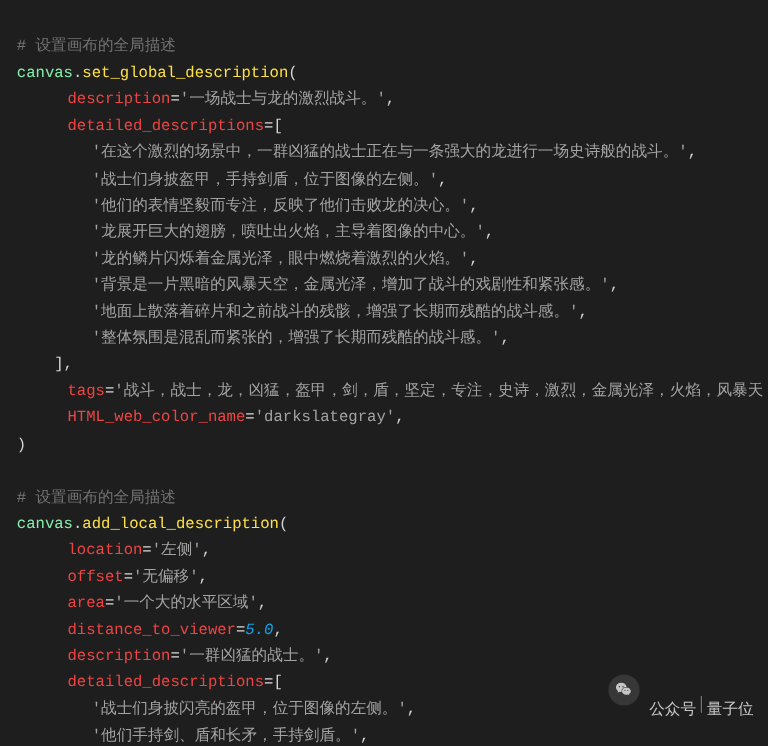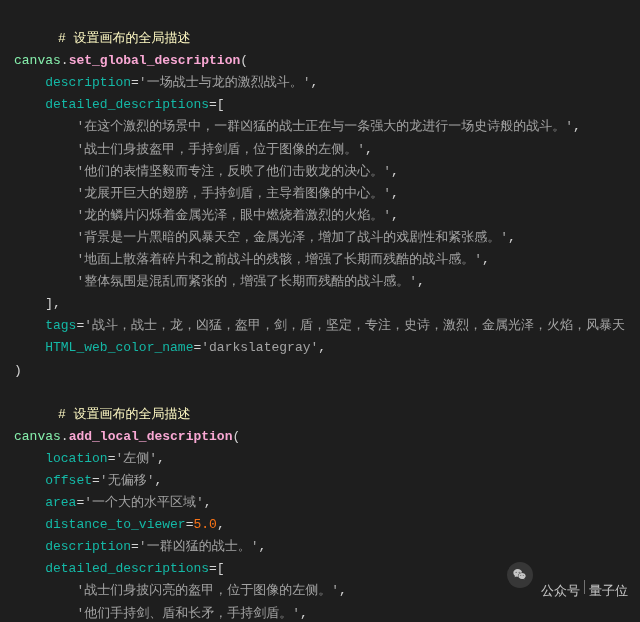--- a/index.html
+++ b/index.html
@@ -1,41 +1,41 @@
 <!DOCTYPE html>
 <html><head>
 <meta charset="utf-8">
 <style>
   html,body{margin:0;padding:0;background:#1e1e1e;color:#d4d4d4;font-family:Consolas,Menlo,"Courier New",monospace;font-size:13px;line-height:1.7;width:640px;height:622px;overflow:hidden;}
   .code{padding:6px 0 6px 14px;white-space:pre;position:relative;}
-  .c-comment{color:#fef9c3;margin-left:44px;}
+  .c-comment{color:#737373;}
   .c-ident{color:#86efac;}
-  .c-method{color:#f9a8d4;font-weight:bold;}
-  .c-param{color:#14b8a6;}
+  .c-method{color:#fde047;}
+  .c-param{color:#ef4444;margin-left:11px;}
   .c-string{color:#a3a3a3;}
-  .c-number{color:#f97316;}
+  .c-number{color:#0ea5e9;font-style:italic;}
   .c-punc{color:#d4d4d4;}
   .watermark{position:absolute;right:12px;bottom:20px;display:flex;align-items:center;gap:8px;opacity:0.75;}
   .wm-icon{width:26px;height:26px;border-radius:50%;background:rgba(255,255,255,0.15);display:flex;align-items:center;justify-content:center;}
   .wm-icon svg{width:16px;height:16px;fill:#fff;}
   .wm-text{color:#fff;font-family:-apple-system,BlinkMacSystemFont,"PingFang SC","Microsoft YaHei",sans-serif;font-size:13px;display:flex;gap:4px;margin-top:32px;}
   .wm-divider{width:1px;height:14px;background:rgba(255,255,255,0.5);}
 </style>
 </head>
 <body>
 
 <div class="code">
 <span class="c-comment"># 设置画布的全局描述</span>
 <span class="c-ident">canvas</span><span class="c-punc">.</span><span class="c-method">set_global_description</span><span class="c-punc">(</span>
     <span class="c-param">description</span><span class="c-punc">=</span><span class="c-string">'一场战士与龙的激烈战斗。'</span><span class="c-punc">,</span>
     <span class="c-param">detailed_descriptions</span><span class="c-punc">=[</span>
         <span class="c-string">'在这个激烈的场景中，一群凶猛的战士正在与一条强大的龙进行一场史诗般的战斗。'</span><span class="c-punc">,</span>
         <span class="c-string">'战士们身披盔甲，手持剑盾，位于图像的左侧。'</span><span class="c-punc">,</span>
         <span class="c-string">'他们的表情坚毅而专注，反映了他们击败龙的决心。'</span><span class="c-punc">,</span>
-        <span class="c-string">'龙展开巨大的翅膀，手持剑盾，主导着图像的中心。'</span><span class="c-punc">,</span>
+        <span class="c-string">'龙展开巨大的翅膀，喷吐出火焰，主导着图像的中心。'</span><span class="c-punc">,</span>
         <span class="c-string">'龙的鳞片闪烁着金属光泽，眼中燃烧着激烈的火焰。'</span><span class="c-punc">,</span>
         <span class="c-string">'背景是一片黑暗的风暴天空，金属光泽，增加了战斗的戏剧性和紧张感。'</span><span class="c-punc">,</span>
         <span class="c-string">'地面上散落着碎片和之前战斗的残骸，增强了长期而残酷的战斗感。'</span><span class="c-punc">,</span>
         <span class="c-string">'整体氛围是混乱而紧张的，增强了长期而残酷的战斗感。'</span><span class="c-punc">,</span>
     <span class="c-punc">],</span>
     <span class="c-param">tags</span><span class="c-punc">=</span><span class="c-string">'战斗，战士，龙，凶猛，盔甲，剑，盾，坚定，专注，史诗，激烈，金属光泽，火焰，风暴天</span>
     <span class="c-param">HTML_web_color_name</span><span class="c-punc">=</span><span class="c-string">'darkslategray'</span><span class="c-punc">,</span>
 <span class="c-punc">)</span>
 
 <span class="c-comment"># 设置画布的全局描述</span>

